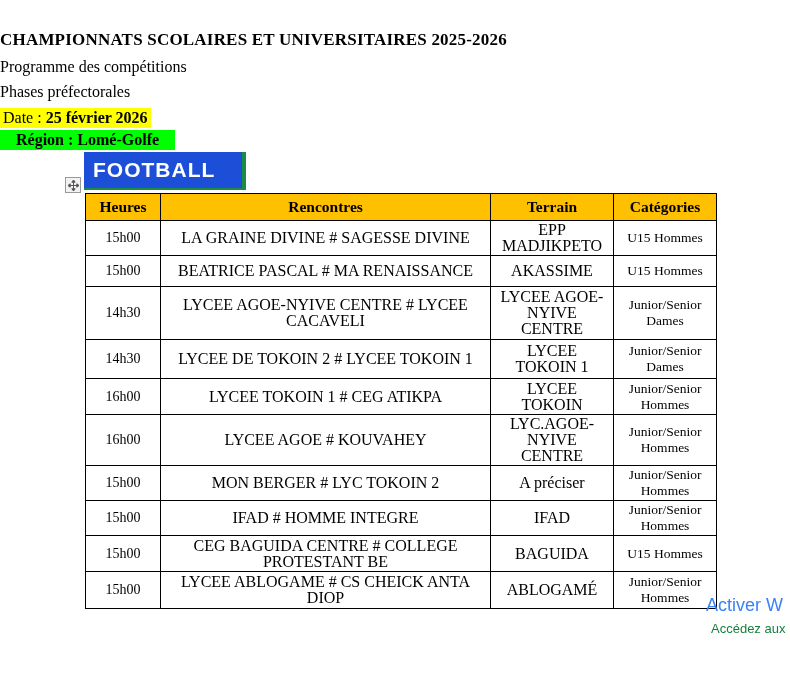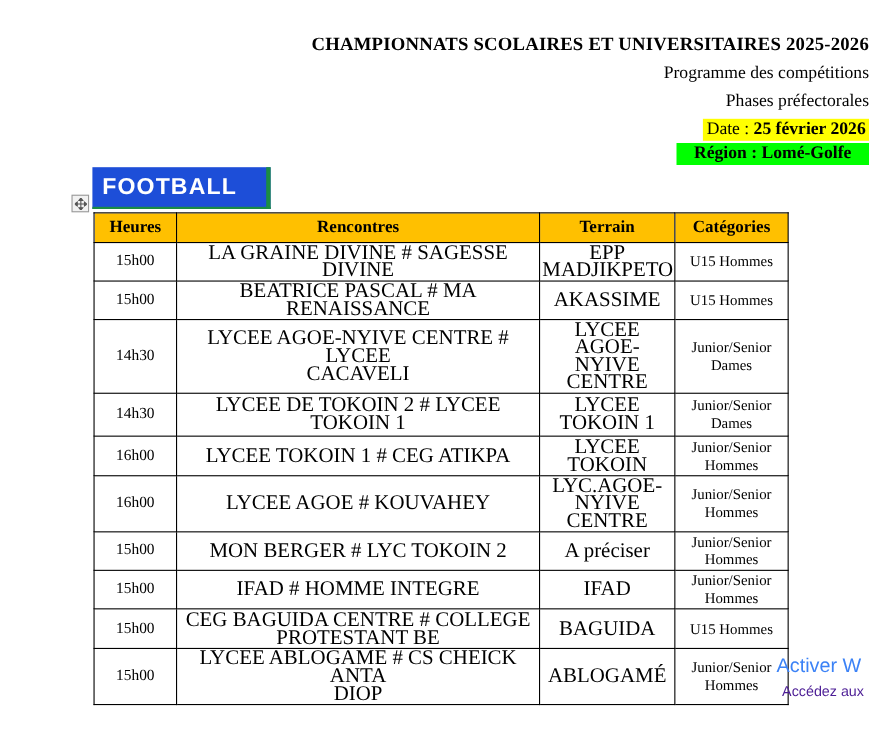--- a/index.html
+++ b/index.html
@@ -6,21 +6,21 @@
   body{
     width:790px;height:674px;position:relative;overflow:hidden;
     background:#ffffff;
     font-family:"Liberation Serif","DejaVu Serif",serif;
     color:#000;
   }
 
   
   .doc-header{
     position:absolute;top:30px;left:0;width:790px;
-    text-align:right;
+    text-align:left;
   }
   .doc-title{font-size:17px;font-weight:bold;margin:0 0 8px 0;letter-spacing:.2px;}
   .doc-sub{font-size:16px;margin:0 0 7px 0;font-weight:normal;}
   .line-date{margin:4px 0 2px 0;font-size:16px;}
   .line-region{margin:2px 0 0 0;font-size:16px;}
   .hl-yellow{background:#ffff00;padding:1px 3px;display:inline-block;}
   .hl-green{background:#00ff00;padding:1px 16px;display:inline-block;font-weight:bold;}
   .bold{font-weight:bold;}
 
   
@@ -52,21 +52,21 @@
   .schedule th,.schedule td{
     border:1.5px solid #000;
     text-align:center;vertical-align:middle;
     overflow:hidden;
   }
   .schedule th{
     background:#ffc000;
     font-size:15.5px;font-weight:bold;height:24px;padding:1px 2px;
   }
   .schedule td{
-    font-size:19px;line-height:16px;padding:1px 2px;white-space:pre-line;
+    font-size:16px;line-height:16px;padding:1px 2px;white-space:pre-line;
   }
   .schedule td.c-heure{font-size:14px;}
   .schedule td.c-cat{font-size:13.5px;}
   
   .schedule tbody tr:nth-child(1){height:34px;}
   .schedule tbody tr:nth-child(2){height:31px;}
   .schedule tbody tr:nth-child(3){height:53px;}
   .schedule tbody tr:nth-child(4){height:39px;}
   .schedule tbody tr:nth-child(5){height:36px;}
   .schedule tbody tr:nth-child(6){height:51px;}
@@ -77,21 +77,21 @@
 
   
   .wm1{
     position:absolute;left:706px;top:595px;white-space:nowrap;
     font-family:"Liberation Sans","DejaVu Sans",sans-serif;
     font-size:18px;color:#3b82f6;
   }
   .wm2{
     position:absolute;left:711px;top:621px;white-space:nowrap;
     font-family:"Liberation Sans","DejaVu Sans",sans-serif;
-    font-size:13px;color:#4c1d95;
+    font-size:13px;color:#15803d;
   }
 </style>
 </head>
 <body>
 
 <div class="doc-header">
   <p class="doc-title">CHAMPIONNATS SCOLAIRES ET UNIVERSITAIRES 2025-2026</p>
   <p class="doc-sub">Programme des compétitions</p>
   <p class="doc-sub">Phases préfectorales</p>
   <p class="line-date"><span class="hl-yellow"><span>Date : </span><span class="bold">25 février 2026</span></span></p>

